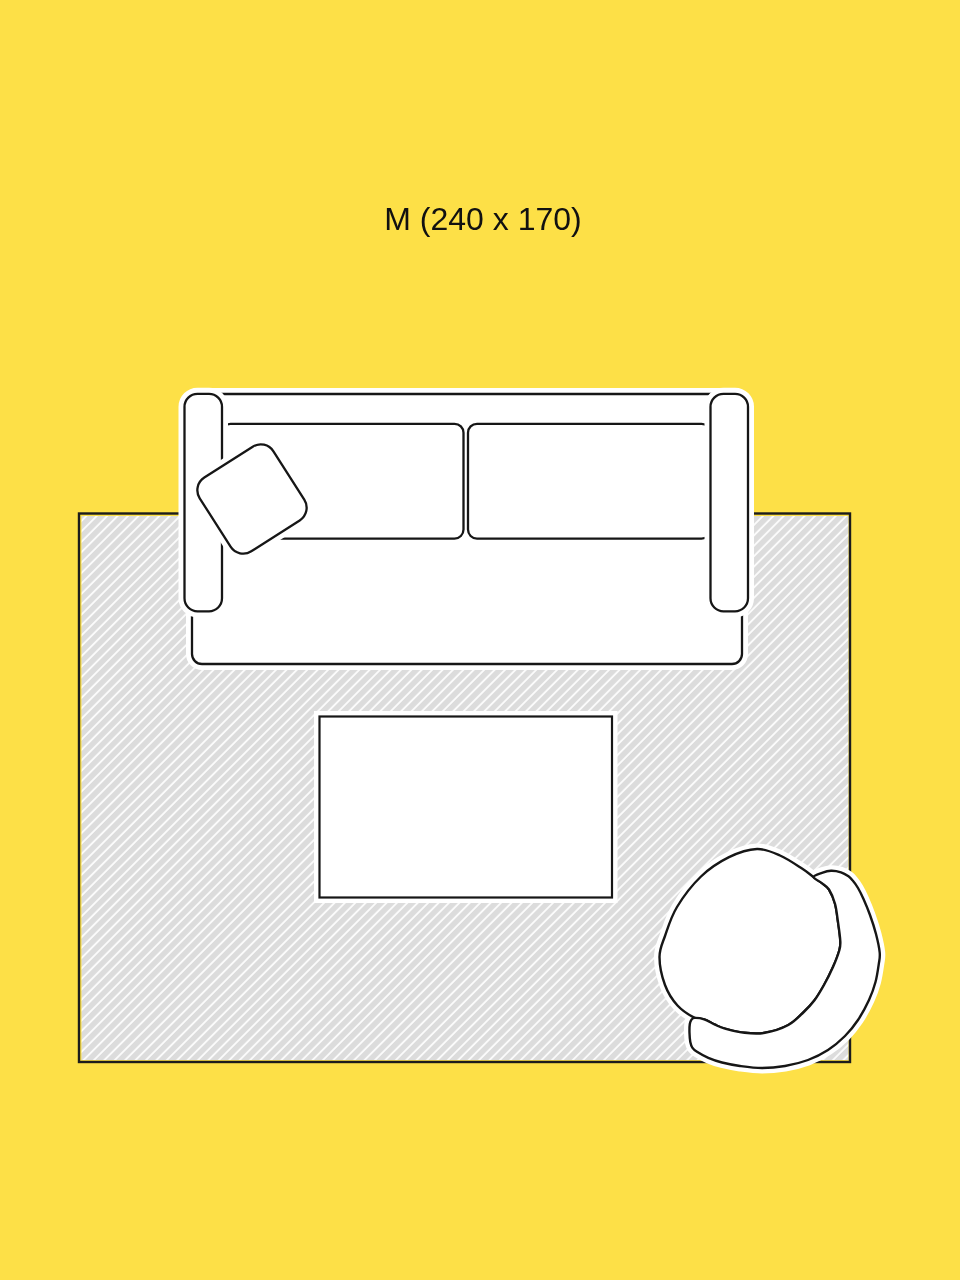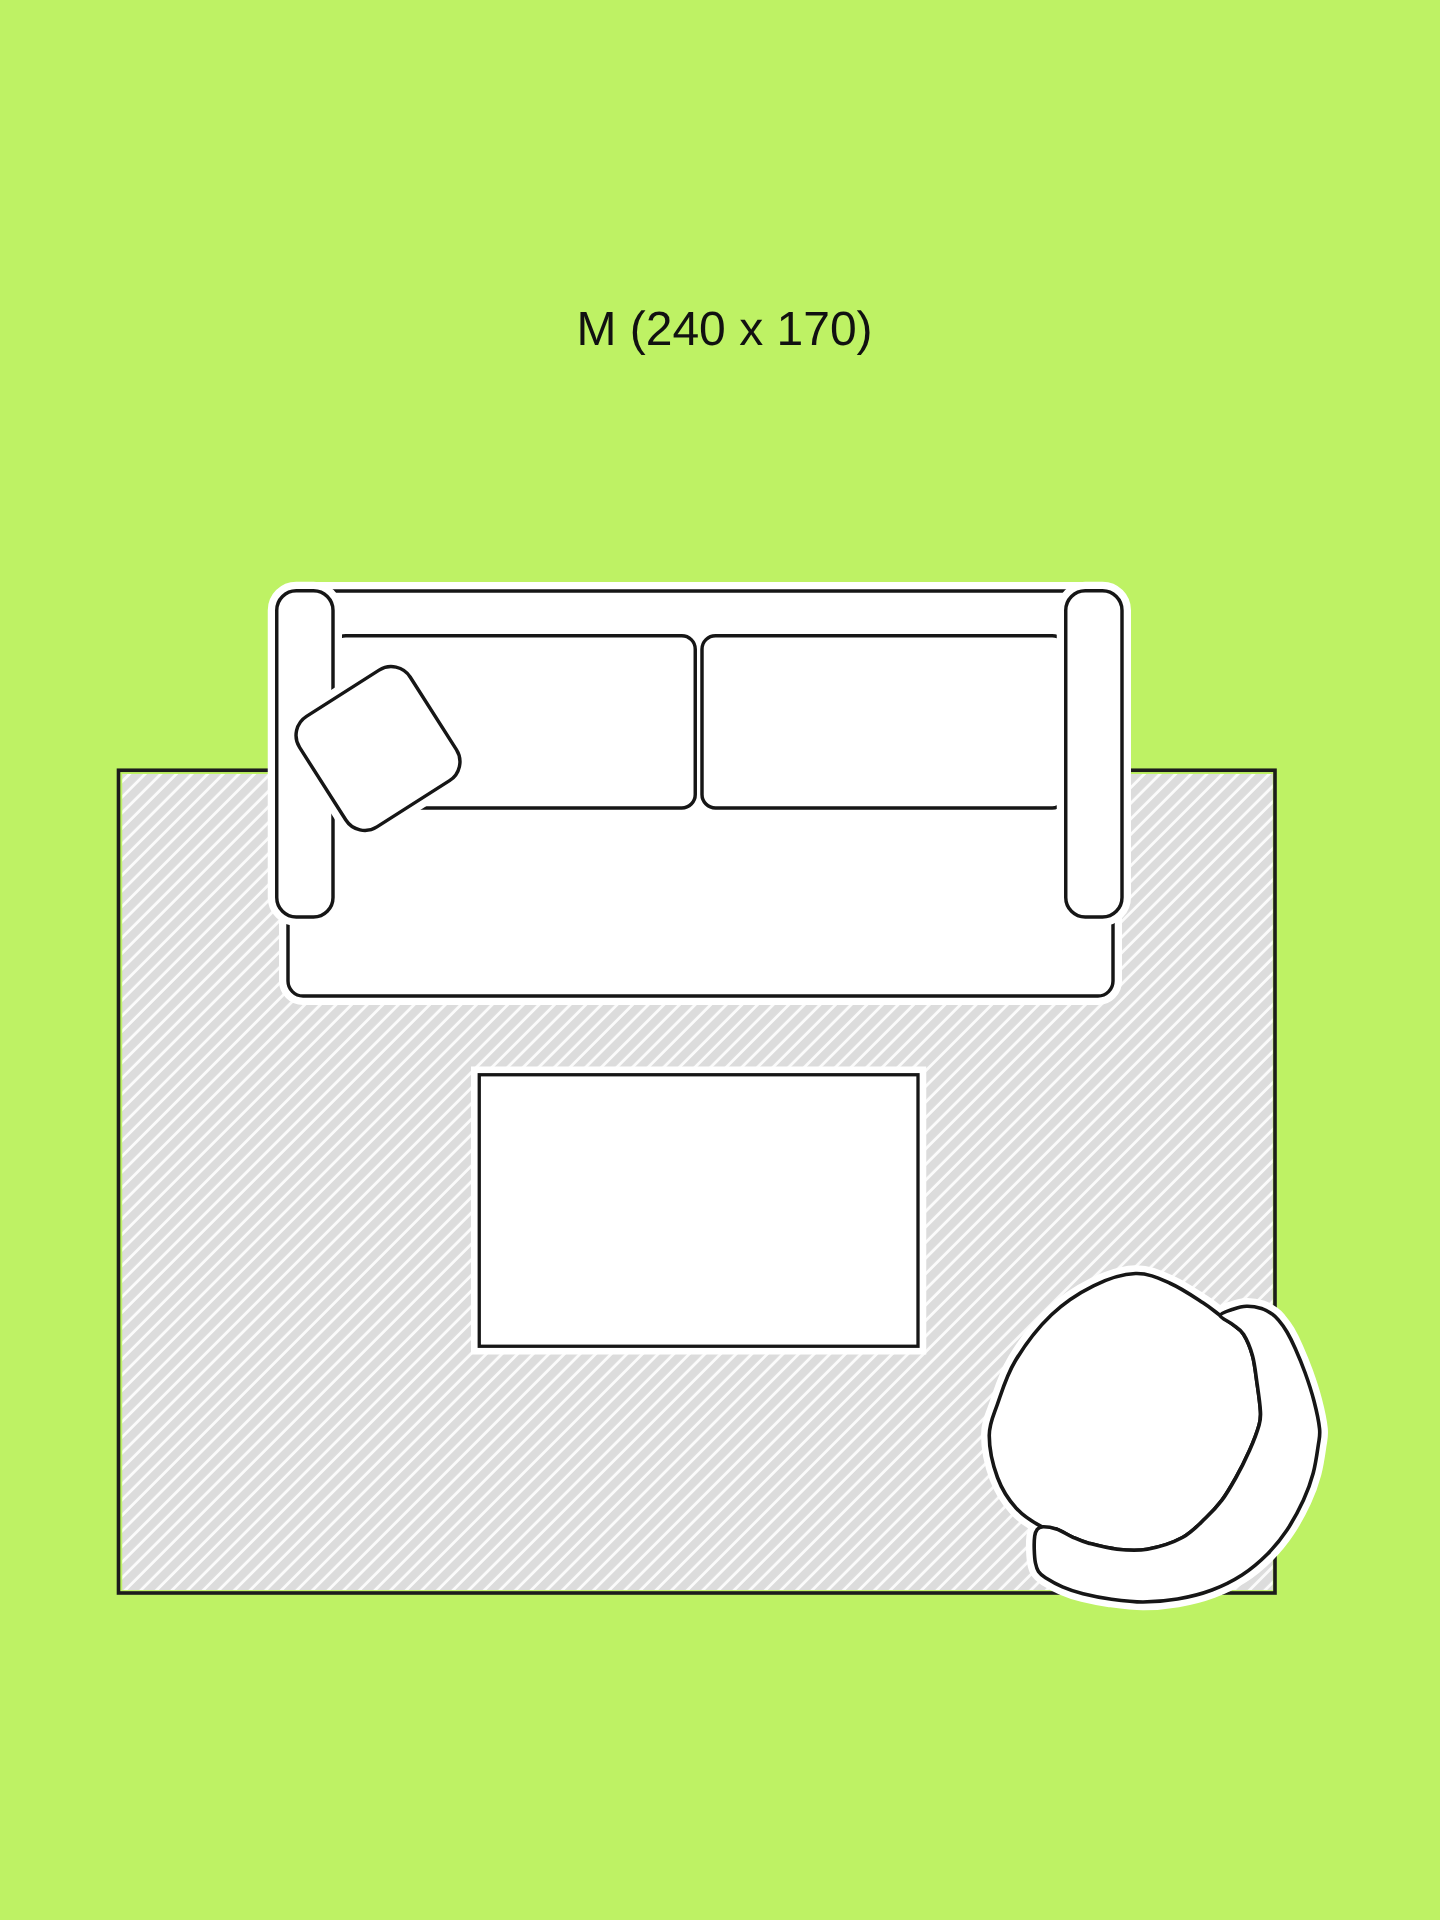--- a/index.html
+++ b/index.html
@@ -1,16 +1,16 @@
 <!DOCTYPE html>
 <html><head>
 <meta charset="utf-8">
 <style>
   html,body{margin:0;padding:0;background:#ffffff;}
-  .wrap{width:960px;height:1280px;position:relative;overflow:hidden;background:#bef264;}
+  .wrap{width:960px;height:1280px;position:relative;overflow:hidden;background:#fde047;}
   svg{display:block;}
   text{font-family:"Liberation Sans",sans-serif;}
 </style>
 </head>
 <body>
 <div class="wrap">
 <svg width="960" height="1280" viewBox="0 0 960 1280">
   <defs>
     <pattern id="hatch" width="8" height="7.36" patternUnits="userSpaceOnUse" patternTransform="rotate(-45)">
       <rect width="8" height="7.36" fill="#dcdcdc"></rect>

